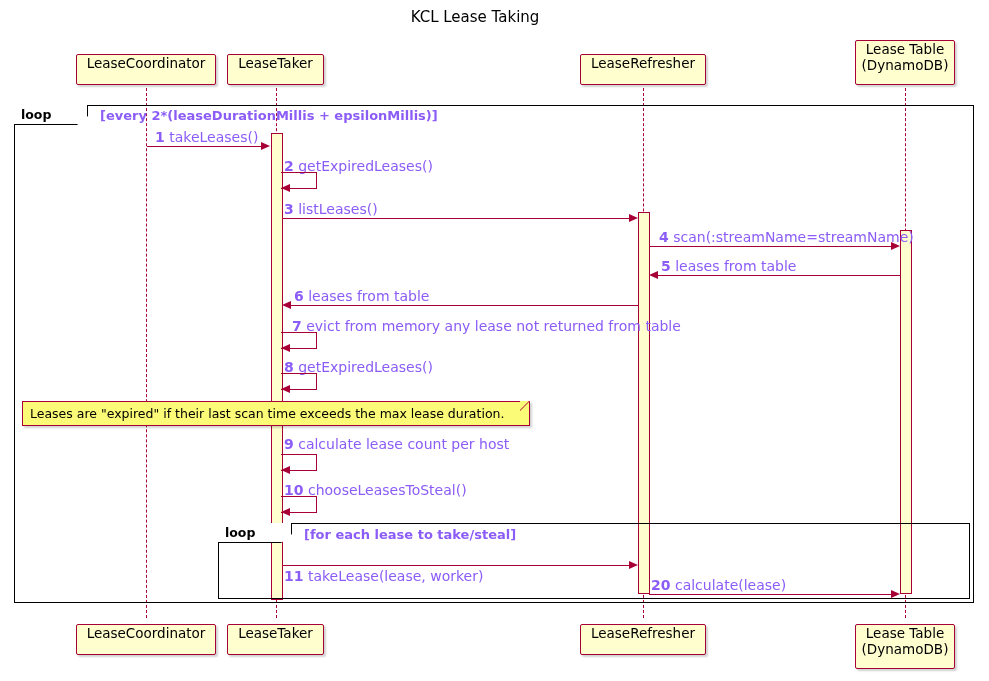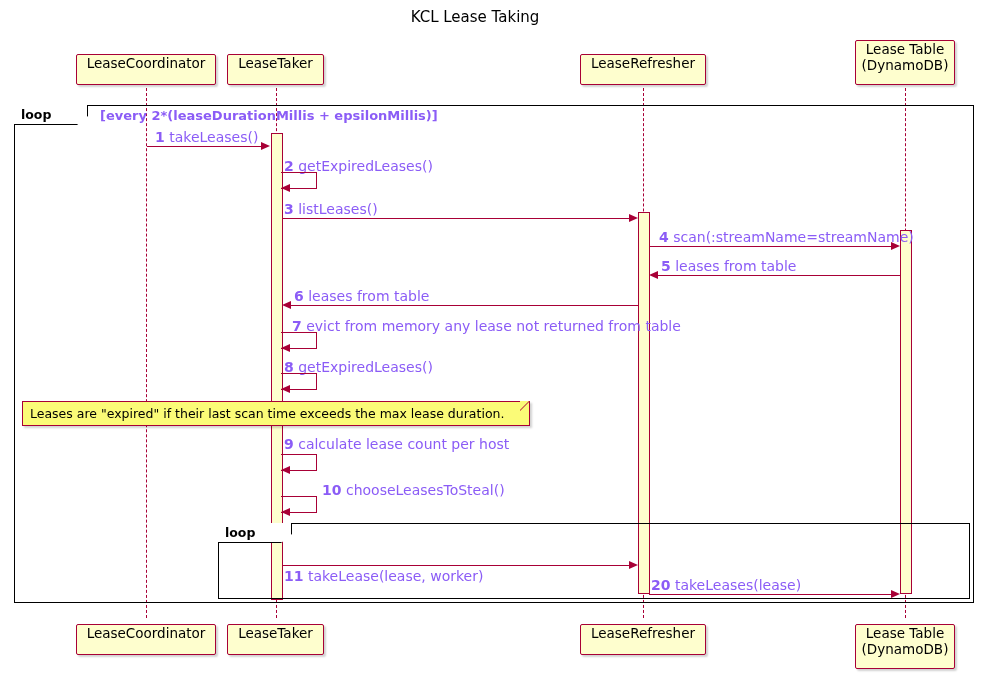--- a/index.html
+++ b/index.html
@@ -233,42 +233,43 @@
   <div class="note-fold" style="left:520px; top:401px;"></div>
   <div class="note-fold-inner" style="left:520px; top:401px;"></div>
 
   <div class="msg-label" style="left:284px; top:436px;">
     <b>9</b>
     <span>calculate lease count per host</span>
   </div>
   <div class="self-arrow" style="left:281px; top:454px;"></div>
   <div class="arrow-head-l" style="left:281px; top:466px;"></div>
 
-  <div class="msg-label" style="left:284px; top:482px;padding-left:38px;">
+  <div class="msg-label" style="left:284px; top:482px;">
     <b>10</b>
     <span>chooseLeasesToSteal()</span>
   </div>
   <div class="self-arrow" style="left:281px; top:496px;"></div>
   <div class="arrow-head-l" style="left:281px; top:508px;"></div>
 
   <div class="frame" style="left:218px; top:523px; width:752px; height:76px;"></div>
   <div class="frame-tab" style="left:218px; top:523px; width:74px;">
     <span>loop</span>
   </div>
+  <div class="frame-label" style="left:304px; top:527px;">[for each lease to take/steal]</div>
 
   <div class="msg-label" style="left:284px; top:568px;">
     <b>11</b>
     <span>takeLease(lease, worker)</span>
   </div>
   <div class="arrow-line" style="left:282px; top:565px; width:348px;"></div>
   <div class="arrow-head-r" style="left:629px; top:561px;"></div>
 
   <div class="msg-label" style="left:651px; top:577px;">
     <b>20</b>
-    <span>takeLeases(lease)</span>
+    <span>calculate(lease)</span>
   </div>
   <div class="arrow-line" style="left:649px; top:594px; width:243px;"></div>
   <div class="arrow-head-r" style="left:891px; top:590px;"></div>
 
   <div class="participant" style="left:76px; top:624px; width:140px; height:31px;">
     <span>LeaseCoordinator</span>
   </div>
   <div class="participant" style="left:227px; top:624px; width:97px; height:31px;">
     <span>LeaseTaker</span>
   </div>

